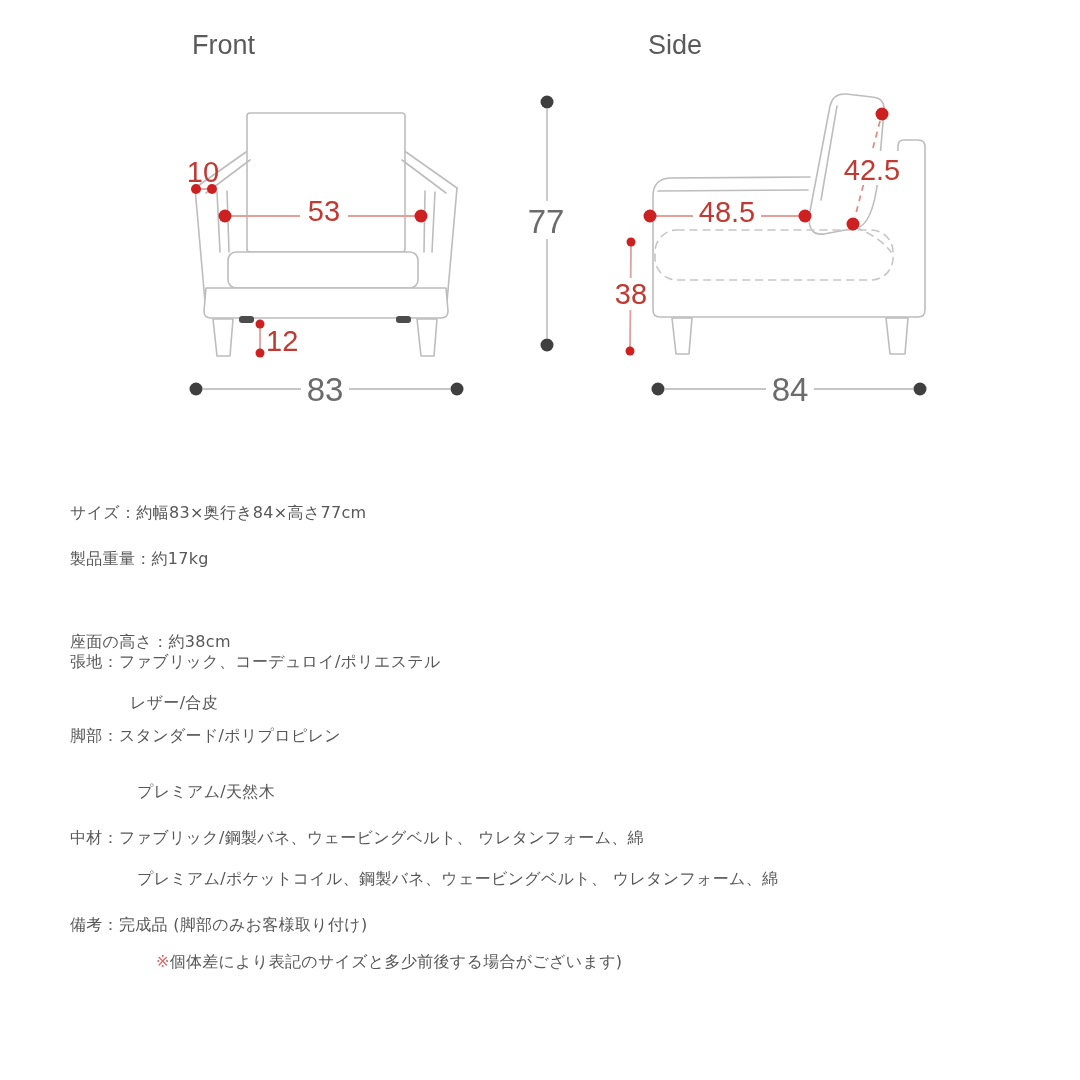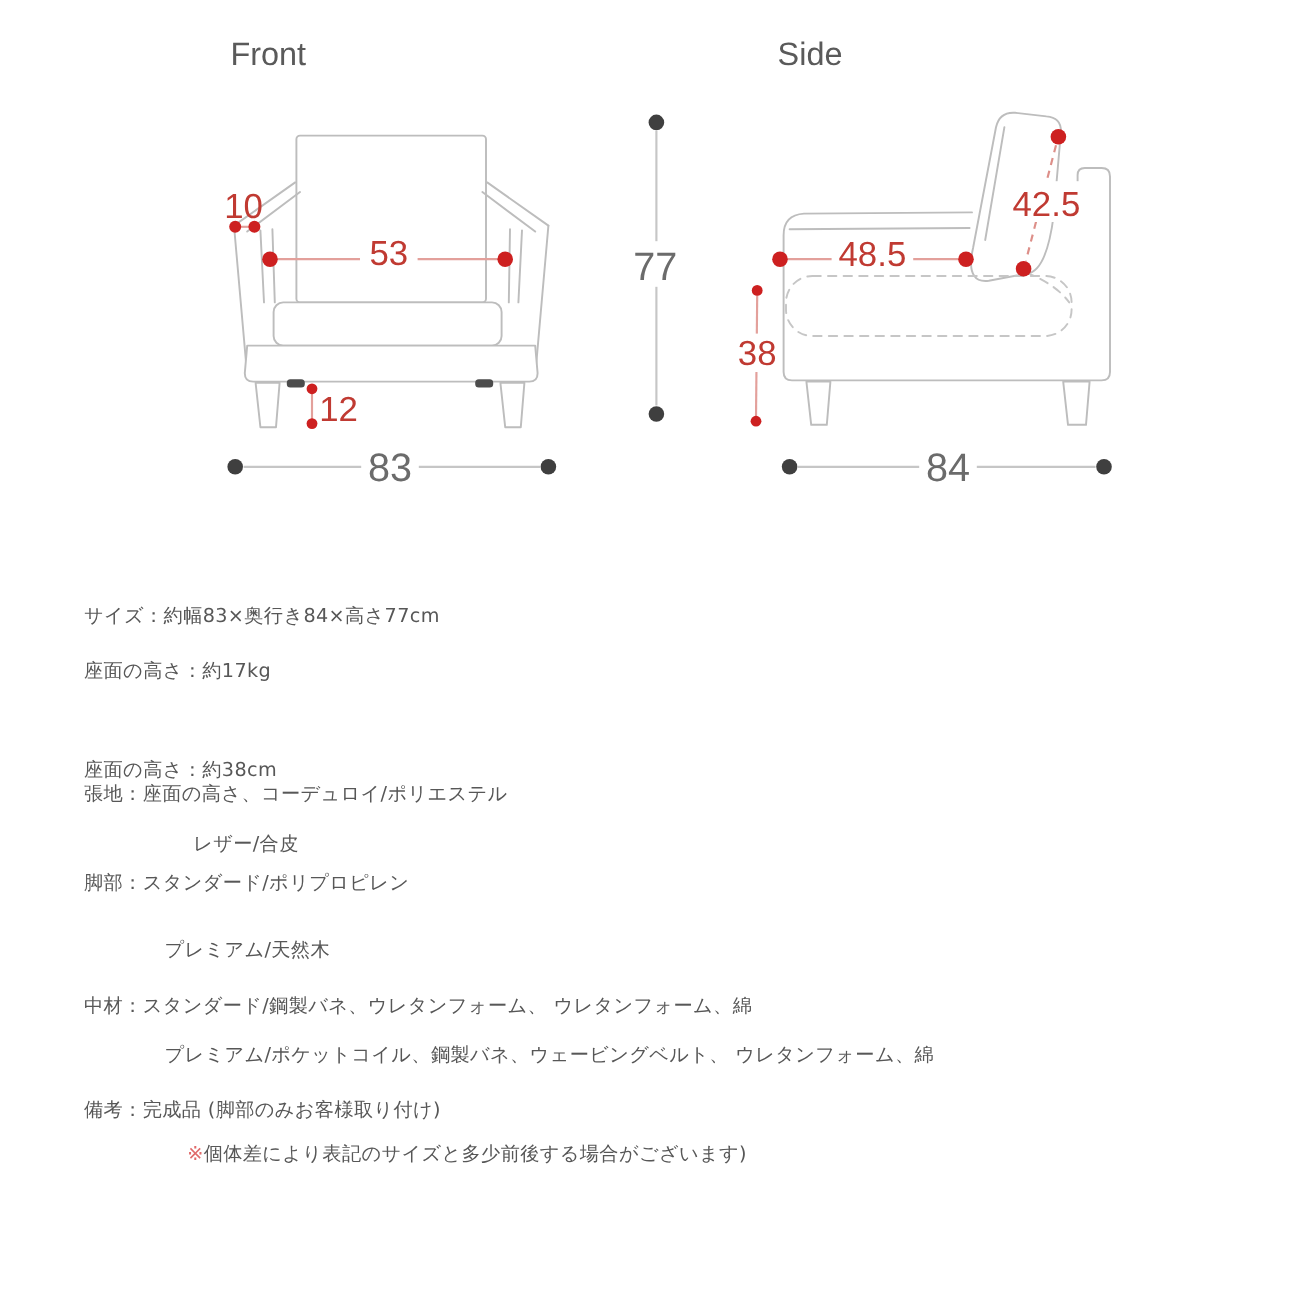--- a/index.html
+++ b/index.html
@@ -129,25 +129,25 @@
       <line x1="665" y1="389" x2="913" y2="389" class="gray-line"></line>
       <rect x="766" y="372" width="48" height="34" class="gap"></rect>
       <circle cx="658" cy="389" r="6.5" class="dark-dot"></circle>
       <circle cx="920" cy="389" r="6.5" class="dark-dot"></circle>
       <text x="790" y="401" text-anchor="middle" class="dim-gray-text">84</text>
     </g>
   </svg>
 
   <div>
     <div class="spec-row" style="left:70px;top:500px;">サイズ：約幅83×奥行き84×高さ77cm</div>
-    <div class="spec-row" style="left:70px;top:546px;">座面の高さ：約17kg</div>
+    <div class="spec-row" style="left:70px;top:546px;">製品重量：約17kg</div>
     <div class="spec-row" style="left:70px;top:597px;margin-top:32px;">座面の高さ：約38cm</div>
-    <div class="spec-row" style="left:70px;top:649px;">張地：座面の高さ、コーデュロイ/ポリエステル</div>
-    <div class="spec-row" style="left:130px;top:690px;margin-left:31px;">レザー/合皮</div>
+    <div class="spec-row" style="left:70px;top:649px;">張地：ファブリック、コーデュロイ/ポリエステル</div>
+    <div class="spec-row" style="left:130px;top:690px;">レザー/合皮</div>
     <div class="spec-row" style="left:70px;top:723px;">脚部：スタンダード/ポリプロピレン</div>
     <div class="spec-row" style="left:137px;top:779px;">プレミアム/天然木</div>
-    <div class="spec-row" style="left:70px;top:825px;">中材：スタンダード/鋼製バネ、ウレタンフォーム、 ウレタンフォーム、綿</div>
+    <div class="spec-row" style="left:70px;top:825px;">中材：ファブリック/鋼製バネ、ウェービングベルト、 ウレタンフォーム、綿</div>
     <div class="spec-row" style="left:137px;top:866px;text-align:right;">プレミアム/ポケットコイル、鋼製バネ、ウェービングベルト、 ウレタンフォーム、綿</div>
     <div class="spec-row" style="left:70px;top:912px;">備考：完成品 (脚部のみお客様取り付け)</div>
     <div class="spec-row" style="left:156px;top:949px;"><span class="prefix-red">※</span><span>個体差により表記のサイズと多少前後する場合がございます)</span></div>
   </div>
 
 </div>
 
 </body></html>

